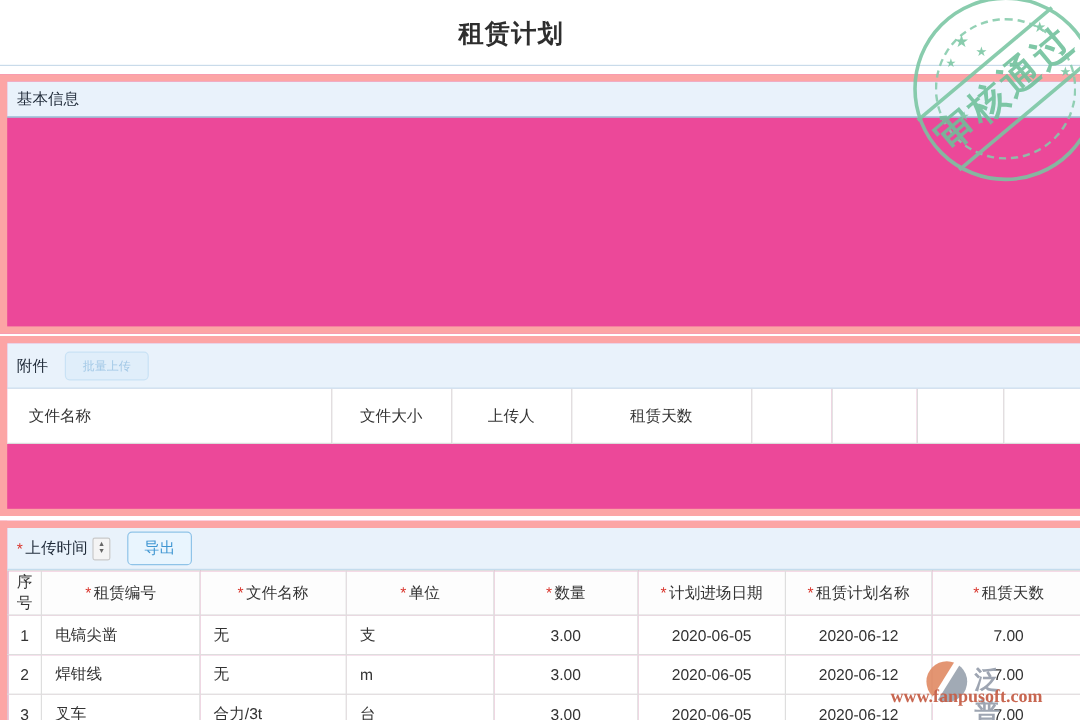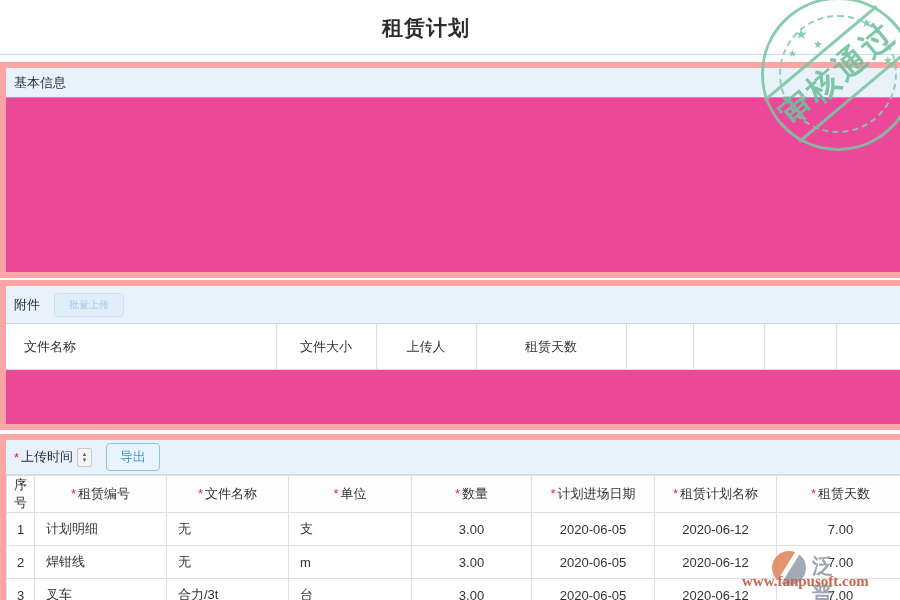--- a/index.html
+++ b/index.html
@@ -167,21 +167,21 @@
       <td><span class="req">*</span><span>租赁编号</span></td>
       <td><span class="req">*</span><span>文件名称</span></td>
       <td><span class="req">*</span><span>单位</span></td>
       <td><span class="req">*</span><span>数量</span></td>
       <td><span class="req">*</span><span>计划进场日期</span></td>
       <td><span class="req">*</span><span>租赁计划名称</span></td>
       <td><span class="req">*</span><span>租赁天数</span></td>
     </tr>
     <tr class="row">
       <td class="c-center">1</td>
-      <td class="c-left">计划明细</td>
+      <td class="c-left">电镐尖凿</td>
       <td class="c-left">无</td>
       <td class="c-left">支</td>
       <td class="c-center">3.00</td>
       <td class="c-center">2020-06-05</td>
       <td class="c-center">2020-06-12</td>
       <td class="c-center">7.00</td>
     </tr>
     <tr class="row">
       <td class="c-center">2</td>
       <td class="c-left">焊钳线</td>

